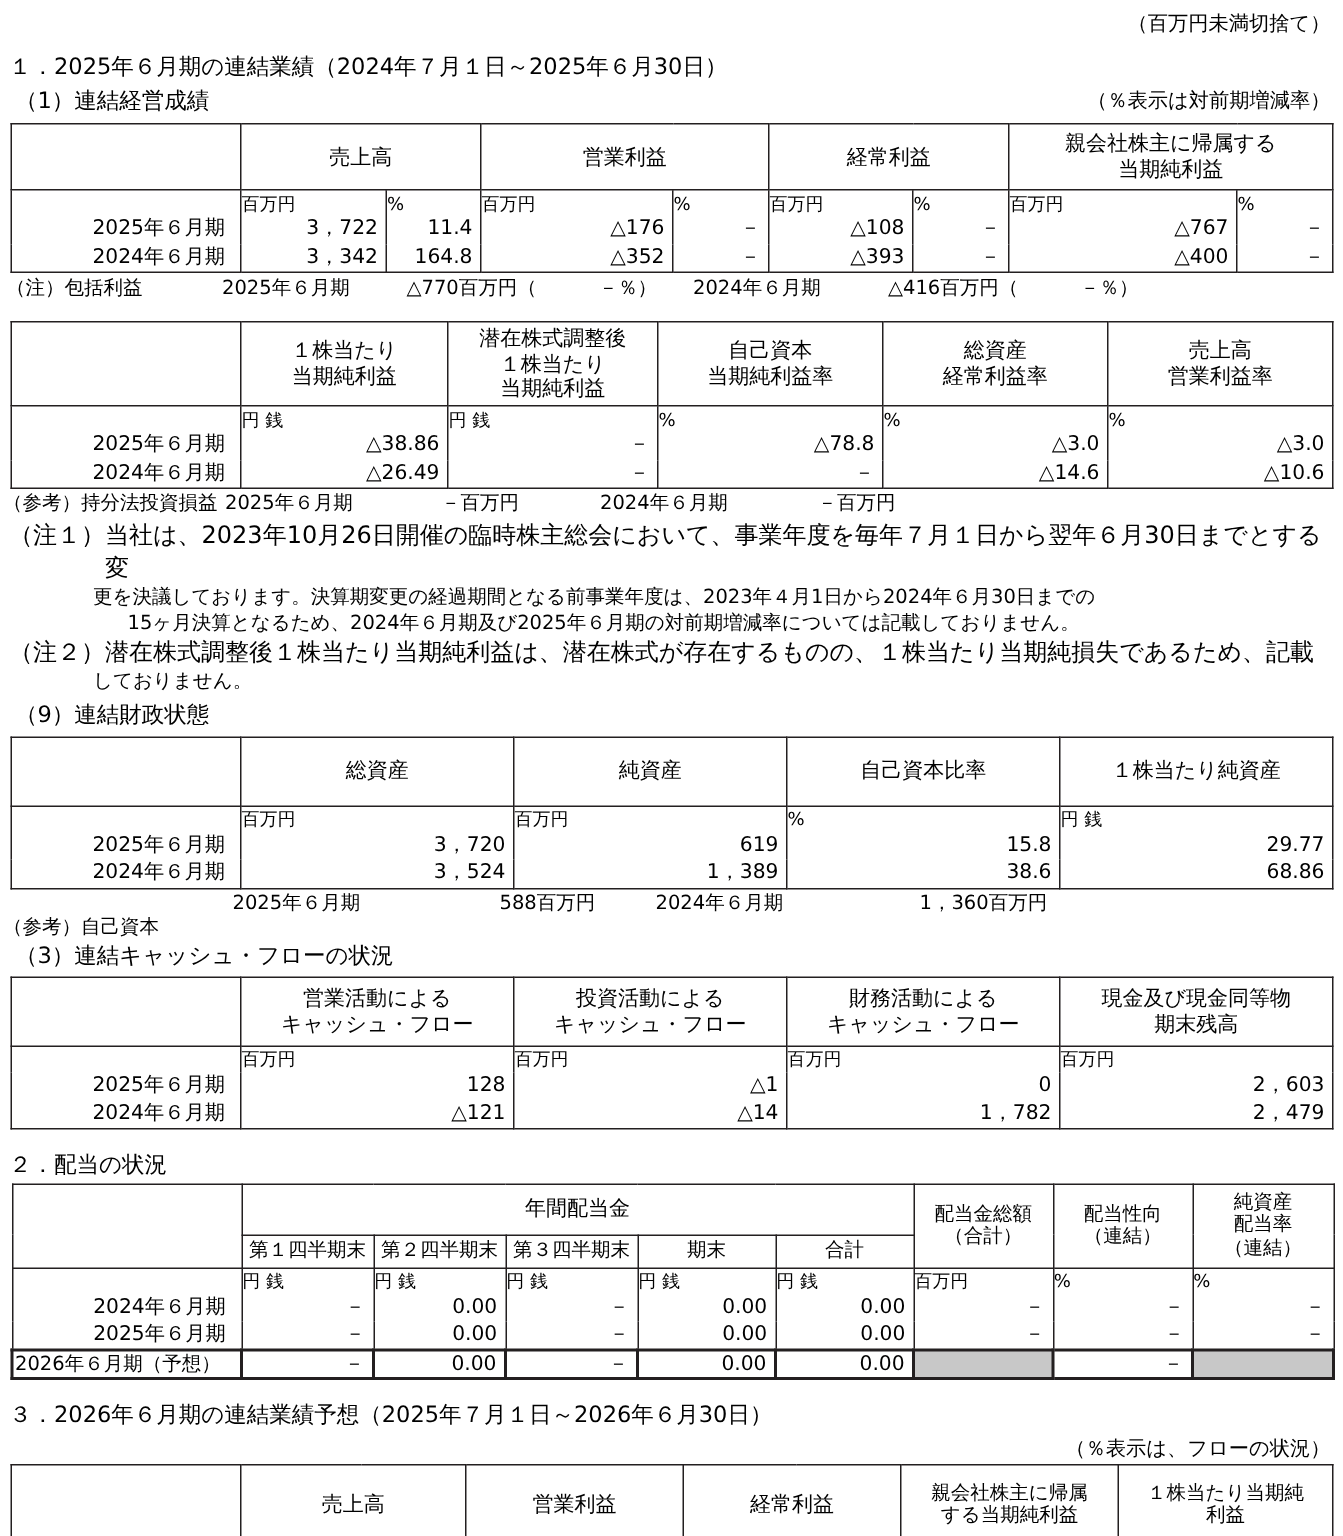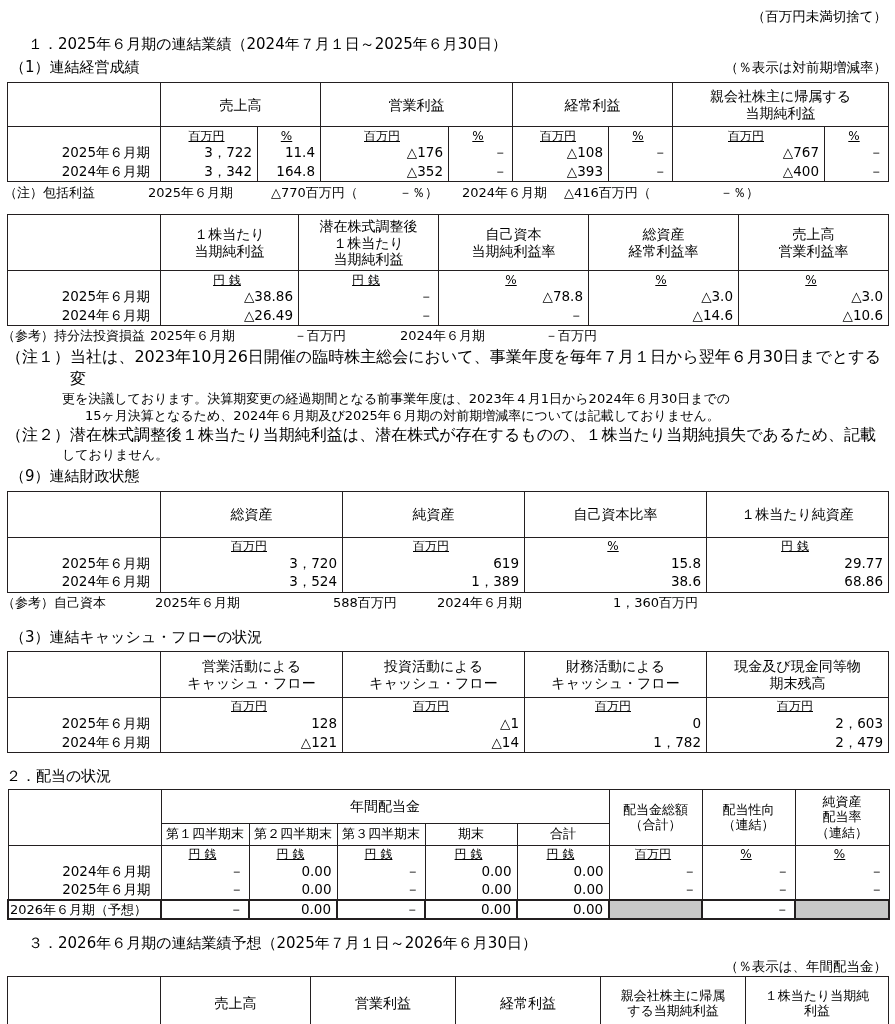--- a/index.html
+++ b/index.html
@@ -12,21 +12,21 @@
     font-family: "DejaVu Sans", "Liberation Sans", sans-serif;
     font-size: 13.5px;
     color: #000000;
     position: relative;
     overflow: hidden;
   }
   .page { position: relative; width: 895px; height: 1024px; padding: 0; }
 
   
   .right-note { text-align: right; padding-right: 8px; font-size: 13.5px; line-height: 1.25; }
-  .sec-title { font-size: 15px; line-height: 1.3; padding-left: 28px; }
+  .sec-title { font-size: 15px; line-height: 1.3; padding-left: 6px; }
   .sub-title { font-size: 15px; line-height: 1.3; padding-left: 10px; }
   .note-line { font-size: 13px; line-height: 1.32; padding-left: 6px; }
   .note-block { font-size: 16px; line-height: 1.36; padding-left: 6px; display: flex; }
   .note-label { white-space: nowrap; }
   .note-body { }
 
   
   table.fin {
     border-collapse: collapse;
     table-layout: fixed;
@@ -46,26 +46,25 @@
     text-align: center;
     height: 40px;
     font-size: 14px;
   }
   table.fin .hdr2 {
     text-align: center;
     height: 22px;
     font-size: 13px;
   }
   table.fin .unit {
-    text-align: center;
+    text-align: left;
     padding-right: 5px;
     font-size: 12px;
     height: 17px;
     border-bottom: none;
-    text-decoration: underline;
   }
   table.fin .val {
     text-align: right;
     padding-right: 5px;
     height: 19px;
     border-top: none;
     border-bottom: none;
   }
   table.fin .val.last { border-bottom: 1px solid #231f20; }
   table.fin .rowlabel {
@@ -165,21 +164,21 @@
     </tr>
   </tbody>
     </table>
 
   <div class="note-line" style="position:relative;height:20px;margin-top:2px;">
     <span style="position:absolute;left:4px;">（注）包括利益</span>
     <span style="position:absolute;left:148px;">2025年６月期</span>
     <span style="position:absolute;left:271px;">△770百万円（</span>
     <span style="position:absolute;left:399px;">－％）</span>
     <span style="position:absolute;left:462px;">2024年６月期</span>
-    <span style="position:absolute;left:564px;">△416百万円（</span>
+    <span style="position:absolute;left:592px;">△416百万円（</span>
     <span style="position:absolute;left:720px;">－％）</span>
   </div>
 
   <div class="gap10"></div>
 
   <table class="fin">
     <colgroup>
       <col style="width:153px">
         <col style="width:138px">
         <col style="width:140px">
@@ -299,21 +298,21 @@
       <td class="rowlabel last">2024年６月期</td>
       <td class="val last">3，524</td>
       <td class="val last">1，389</td>
       <td class="val last">38.6</td>
       <td class="val last">68.86</td>
     </tr>
   </tbody>
     </table>
 
   <div class="note-line" style="position:relative;height:20px;margin-top:1px;">
-    <span style="position:absolute;left:2px;">（参考）自己資本</span>
+    <span style="position:absolute;left:2px;margin-top:16px;">（参考）自己資本</span>
     <span style="position:absolute;left:155px;">2025年６月期</span>
     <span style="position:absolute;left:333px;">588百万円</span>
     <span style="position:absolute;left:437px;">2024年６月期</span>
     <span style="position:absolute;left:613px;">1，360百万円</span>
   </div>
 
   <div class="gap14"></div>
 
   <div class="sub-title">（3）連結キャッシュ・フローの状況</div>
   <div class="gap4"></div>
@@ -456,21 +455,21 @@
       <td class="val" style="border:2px solid #231f20;">－</td>
       <td class="val shaded" style="border:2px solid #231f20;"></td>
     </tr>
   </tbody>
     </table>
 
   <div class="gap14"></div>
 
   <div class="sec-title">３．2026年６月期の連結業績予想（2025年７月１日～2026年６月30日）</div>
   <div class="gap4"></div>
-  <div class="right-note">（％表示は、年間配当金）</div>
+  <div class="right-note">（％表示は、フローの状況）</div>
   <div class="gap2"></div>
 
   <table class="fin">
     <colgroup>
       <col style="width:153px">
       <col style="width:80px">
         <col style="width:70px">
       <col style="width:75px">
         <col style="width:70px">
       <col style="width:75px">

